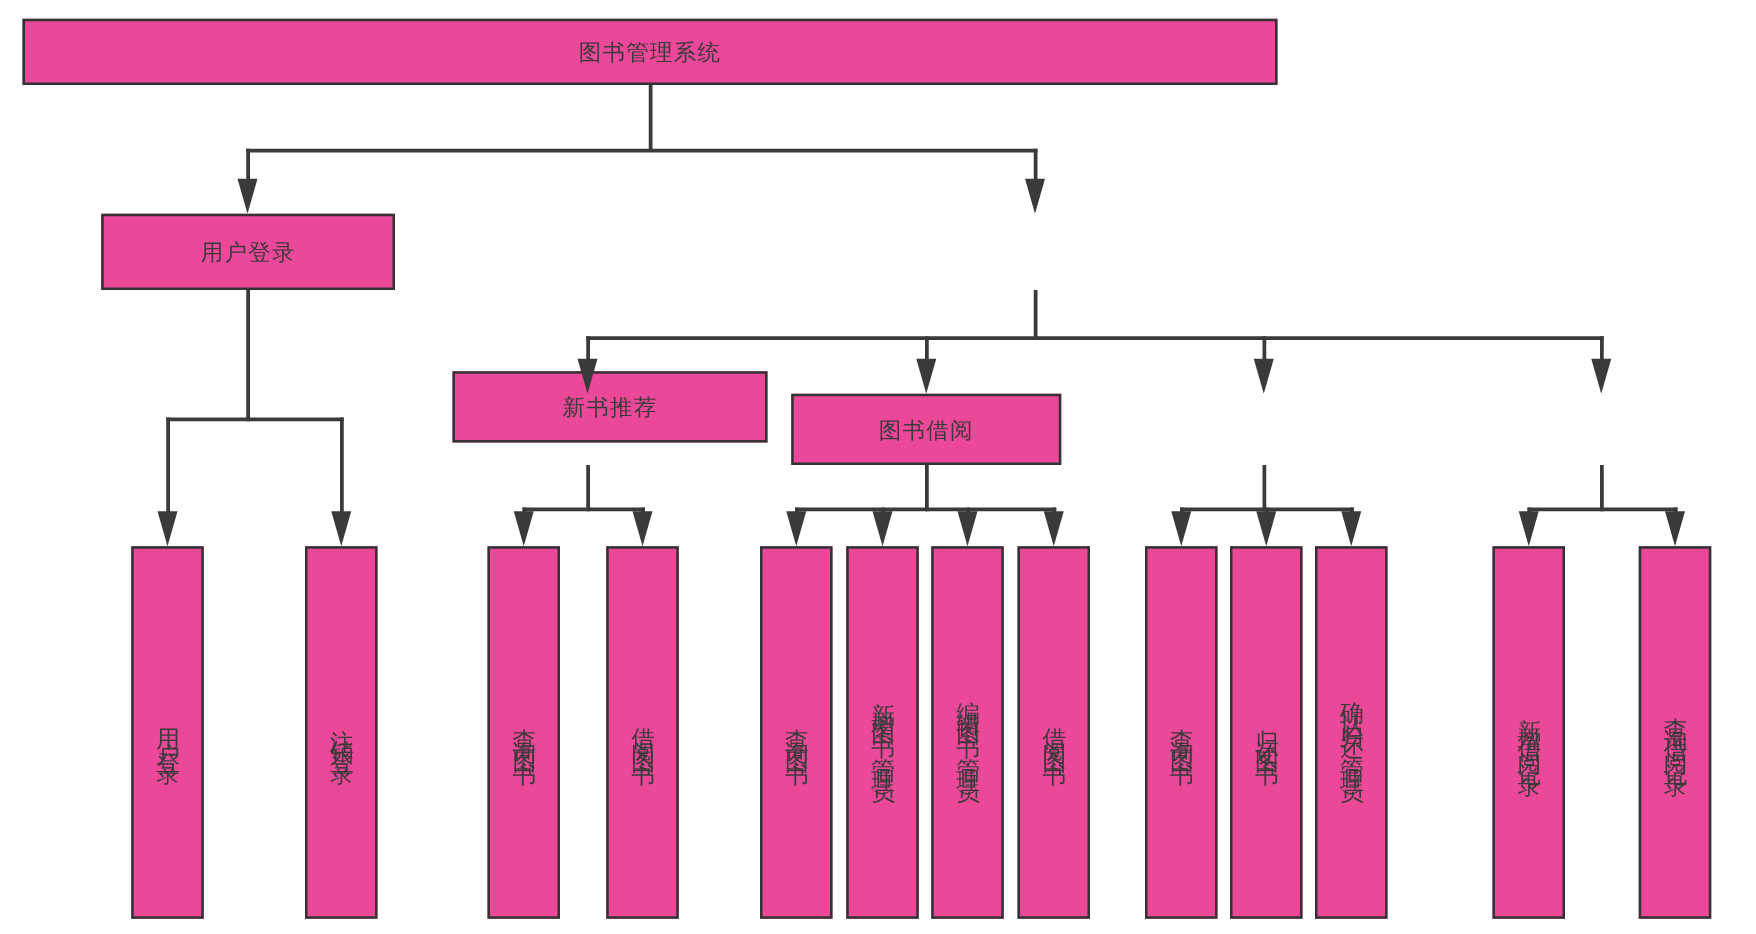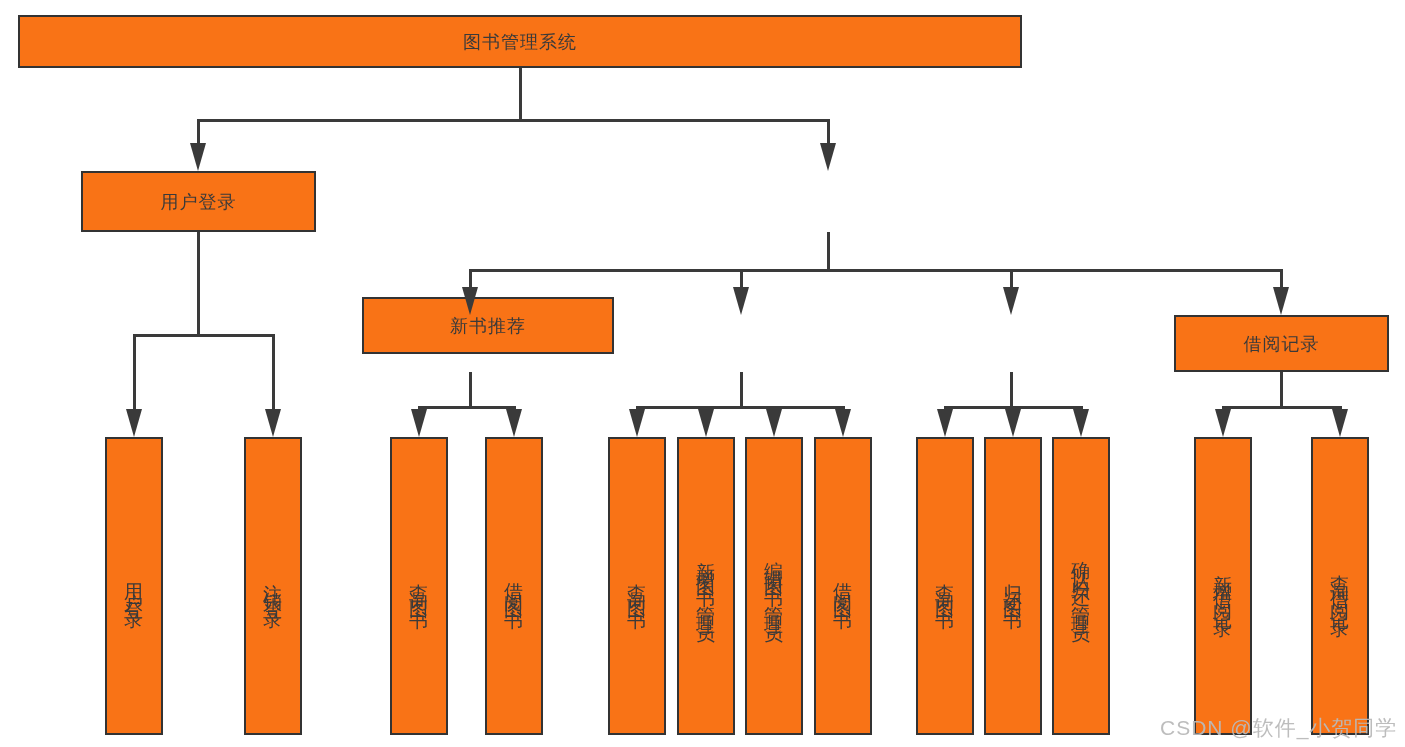--- a/index.html
+++ b/index.html
@@ -5,21 +5,21 @@
   html,body{margin:0;padding:0;background:#fff;}
   #canvas{
     position:relative;
     width:1405px;height:747px;
     background:#ffffff;
     font-family:"Liberation Sans","DejaVu Sans",sans-serif;
     overflow:hidden;
   }
   .node{
     position:absolute;
-    background:#f97316;
+    background:#ec4899;
     border:2px solid #333333;
     box-sizing:border-box;
     display:flex;
     align-items:center;
     justify-content:center;
     color:#3a3a3a;
     font-size:18px;
     letter-spacing:1px;
   }
   .vnode span{
@@ -51,21 +51,21 @@
 </head>
 <body>
 
 <div id="canvas">
 
   <div class="node" style="left:18px;top:15px;width:1004px;height:53px;">图书管理系统</div>
 
   <div class="node" style="left:81px;top:171px;width:235px;height:61px;">用户登录</div>
 
   <div class="node" style="left:362px;top:297px;width:252px;height:57px;">新书推荐</div>
-  <div class="node" style="left:1174px;top:315px;width:215px;height:57px;">借阅记录</div>
+  <div class="node" style="left:633px;top:315px;width:216px;height:57px;">图书借阅</div>
 
   <div class="node vnode" style="left:105px;top:437px;width:58px;height:298px;">
     <span>用户登录</span>
     </div>
   <div class="node vnode" style="left:244px;top:437px;width:58px;height:298px;">
     <span>注销登录</span>
     </div>
 
   <div class="node vnode" style="left:390px;top:437px;width:58px;height:298px;">
     <span>查询图书</span>
@@ -156,14 +156,13 @@
   <div class="vline" style="left:1080px;top:406px;height:12px;"></div>
   <div class="arrowhead" style="left:1073px;top:409px;"></div>
 
   <div class="vline" style="left:1280px;top:372px;height:37px;"></div>
   <div class="hline" style="left:1222px;top:406px;width:120px;"></div>
   <div class="vline" style="left:1222px;top:406px;height:12px;"></div>
   <div class="arrowhead" style="left:1215px;top:409px;"></div>
   <div class="vline" style="left:1339px;top:406px;height:12px;"></div>
   <div class="arrowhead" style="left:1332px;top:409px;"></div>
 
-  <div class="watermark">CSDN @软件_小贺同学</div>
 </div>
 
 </body></html>

